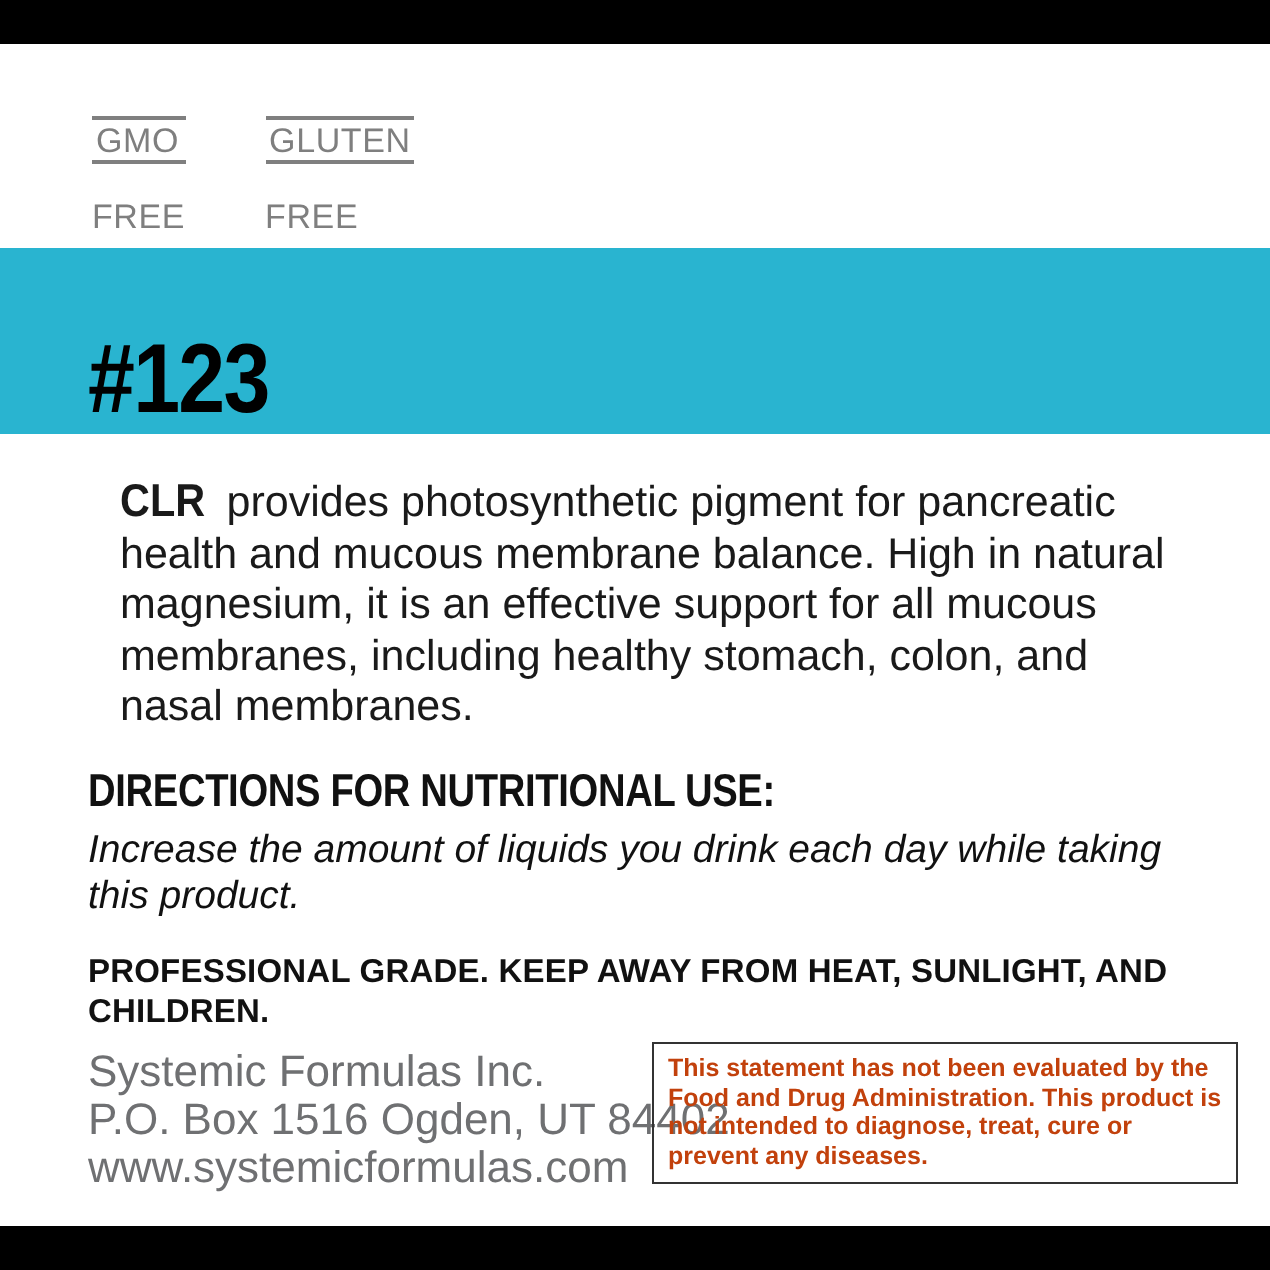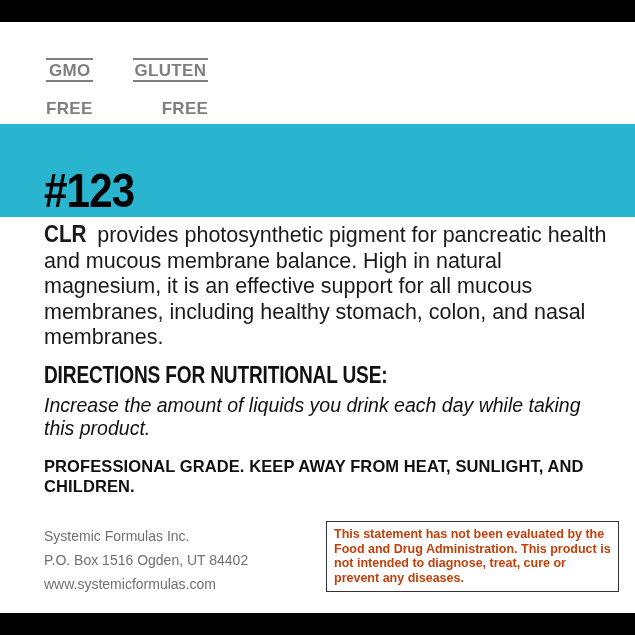--- a/index.html
+++ b/index.html
@@ -38,23 +38,23 @@
   }
   .badges {
     position: absolute;
     left: 46px;
     top: 58px;
     display: flex;
     gap: 40px;
     align-items: flex-start;
   }
   .badge {
-    text-align: right;
+    text-align: left;
     color: #7f7f7f;
-    font-weight: bold;
+    font-weight: normal;
     font-size: 17px;
     line-height: 19px;
     letter-spacing: 0.3px;
   }
   .badge .top {
     border-top: 2px solid #7f7f7f;
     border-bottom: 2px solid #7f7f7f;
     padding: 1px 2px 0 2px;
     display: block;
   }
@@ -86,21 +86,21 @@
   .body-block {
     position: absolute;
     left: 44px;
     top: 222px;
     width: 570px;
   }
   .desc {
     font-size: 21.5px;
     line-height: 25.5px;
     color: #1a1a1a;
-    margin: 0;
+    margin: 16px;
   }
   .desc .abbr {
     font-weight: bold;
     font-size: 23px;
     letter-spacing: 0px;
     transform: scaleX(0.9);
     display: inline-block;
     transform-origin: left bottom;
   }
   .directions-heading {
@@ -136,21 +136,21 @@
     font-size: 16.5px;
     line-height: 20px;
     color: #111111;
     letter-spacing: 0.1px;
   }
   .company {
     position: absolute;
     left: 44px;
     top: 524px;
     color: #6f7072;
-    font-size: 14px;
+    font-size: 22px;
     line-height: 24px;
   }
   .disclaimer {
     position: absolute;
     left: 326px;
     top: 521px;
     width: 293px;
     border: 1.5px solid #333333;
     padding: 5px 7px 6px 7px;
     box-sizing: border-box;

